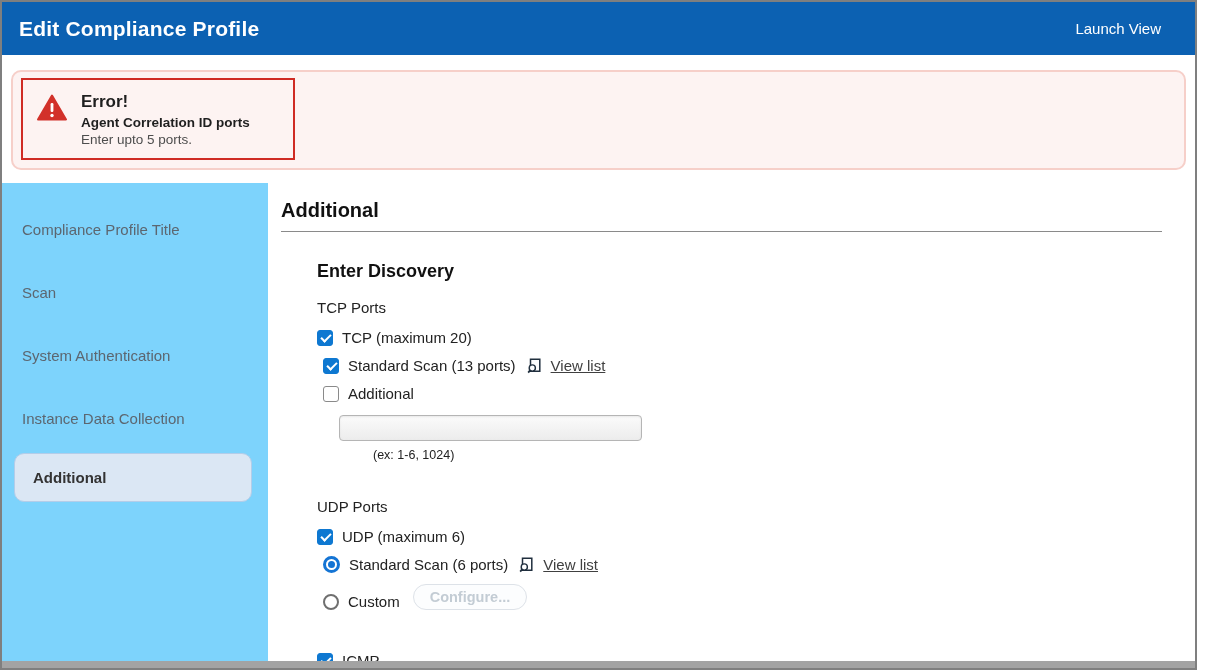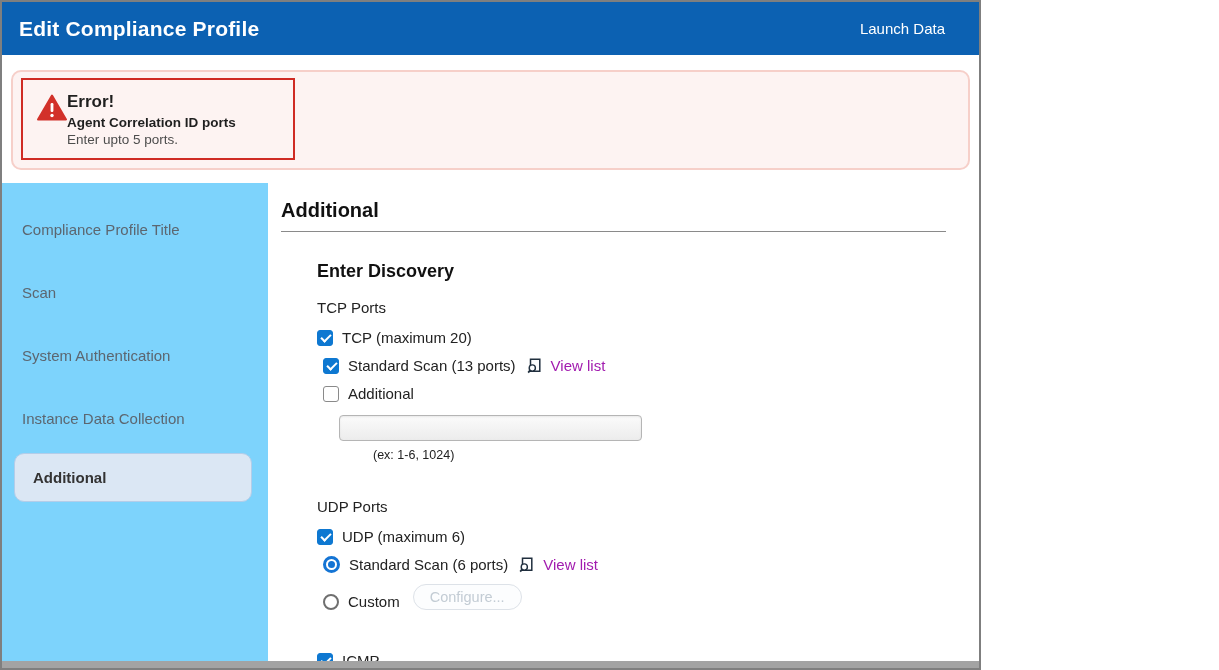--- a/index.html
+++ b/index.html
@@ -1,18 +1,18 @@
 <!DOCTYPE html>
 <html><head>
 <meta charset="utf-8">
 <style>
   * { margin:0; padding:0; box-sizing:border-box; }
   html,body { background:#fff; font-family:"Liberation Sans", sans-serif; }
   .window {
-    width:981px; height:670px;
+    width:1197px; height:670px;
     border:2px solid #7f7f7f;
     background:#fff;
     display:flex; flex-direction:column;
     overflow:hidden;
     position:relative;
   }
   
   .titlebar {
     background:#0c61b2; color:#fff;
     height:53px; flex:0 0 53px;
@@ -28,21 +28,21 @@
     border:2px solid #f6cfc9;
     border-radius:10px;
     height:100px; flex:0 0 100px;
     padding:6px 0 0 8px;
   }
   .error-box {
     width:274px; min-height:82px;
     border:2px solid #cf2b24;
     background:transparent;
     display:flex; align-items:flex-start;
-    padding:12px 10px 10px 14px; gap:0;
+    padding:12px 10px 10px 14px; gap:14px;
   }
   .warn-icon { flex:0 0 auto; margin-top:2px; }
   .error-text .e-title { font-size:17px; font-weight:bold; color:#1f1f1f; margin-bottom:3px; }
   .error-text .e-subject { font-size:13.5px; font-weight:bold; color:#1f1f1f; margin-bottom:2px; }
   .error-text .e-msg { font-size:13.5px; color:#4d4d4d; }
   
   .main { flex:1 1 auto; display:flex; min-height:0; }
   .sidebar {
     flex:0 0 266px; background:#7dd3fc;
     padding-top:18px;
@@ -92,55 +92,55 @@
   .radio {
     width:16px; height:16px; border-radius:50%; flex:0 0 16px;
     border:2px solid #6f6f6f; background:#fff; position:relative; cursor:pointer;
   }
   .radio.checked { border:3px solid #1474d4; width:17px; height:17px; flex-basis:17px; }
   .radio.checked::after {
     content:""; position:absolute; left:50%; top:50%;
     width:7px; height:7px; margin:-3.5px 0 0 -3.5px;
     border-radius:50%; background:#1474d4;
   }
-  .link { color:#a21caf; font-size:15px; cursor:pointer; }
+  .link { color:#404040; text-decoration:underline; font-size:15px; cursor:pointer; }
   .viewlist-icon { margin-left:2px; display:inline-flex; }
   .ports-input {
     margin-left:22px; margin-top:2px;
     width:303px; height:26px;
     border:1px solid #b5b5b5; border-radius:4px;
     background:linear-gradient(#fbfbfb,#ececec);
     box-shadow:inset 0 1px 2px rgba(0,0,0,.08);
     font-size:14px; padding:0 8px;
     font-family:"Liberation Sans", sans-serif;
   }
   .hint { margin-left:56px; margin-top:7px; font-size:12.5px; color:#222; }
   .udp-gap { margin-top:36px; }
   .icmp-gap { margin-top:42px; }
   .btn-disabled {
     margin-left:4px;
     border:1px solid #dde2e8; border-radius:15px;
     background:#fcfdfe; color:#c3ccd4;
-    font-weight:normal; font-size:14.5px;
+    font-weight:bold; font-size:14.5px;
     padding:4px 16px; cursor:default;
     font-family:"Liberation Sans", sans-serif;
   }
   .bottom-strip {
     position:absolute; left:0; right:0; bottom:0;
     height:7px; background:#a3a3a3;
   }
 </style>
 </head>
 <body>
 
 <div class="window">
 
   <div class="titlebar">
     <h1>Edit Compliance Profile</h1>
-    <span class="help-link">Launch Data</span>
+    <span class="help-link">Launch View</span>
   </div>
 
   <div class="error-panel">
     <div class="error-box">
       <span class="warn-icon">
         <svg width="30" height="27" viewBox="0 0 30 27">
           <path d="M15 1.5 L29 25.5 H1 Z" fill="#d2312a" stroke="#d2312a" stroke-width="2" stroke-linejoin="round"></path>
           <rect x="13.6" y="9" width="2.8" height="9" rx="1.2" fill="#fff"></rect>
           <circle cx="15" cy="21.5" r="1.7" fill="#fff"></circle>
         </svg>

